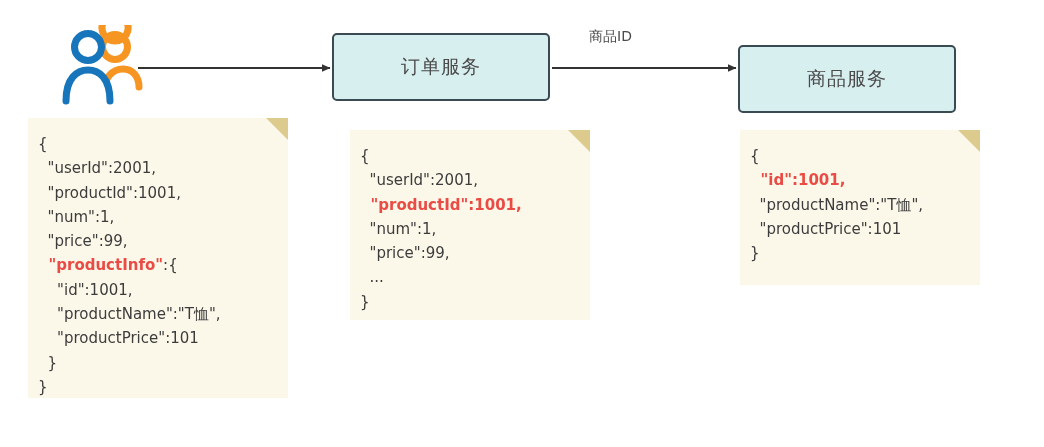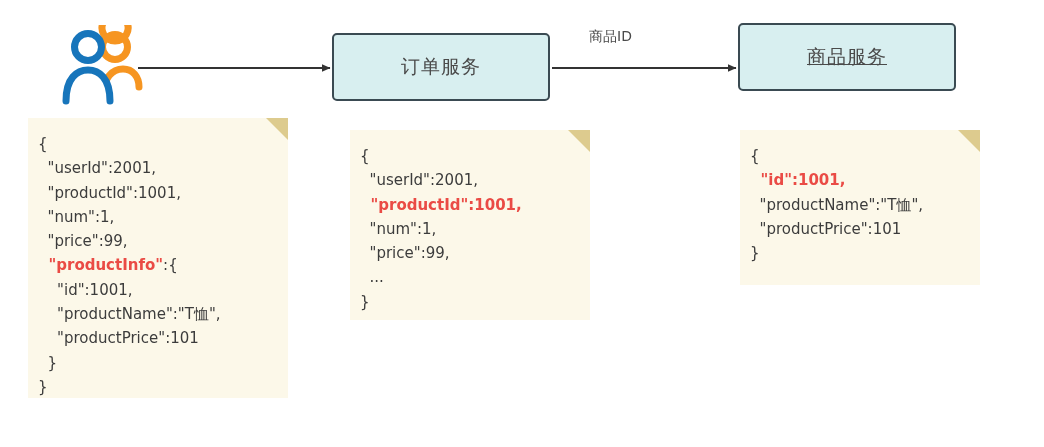--- a/index.html
+++ b/index.html
@@ -39,21 +39,21 @@
     border-radius: 5px;
     display: flex;
     align-items: center;
     justify-content: center;
     font-size: 19px;
     color: #4a4a4a;
     letter-spacing: 1px;
     font-family: "DejaVu Sans", "Liberation Sans", sans-serif;
   }
   #box-order   { left: 332px; top: 33px; width: 218px; height: 68px; }
-  #box-product { left: 738px; top: 23px; width: 218px; height: 68px; text-decoration: underline; }
+  #box-product { left: 738px; top: 45px; width: 218px; height: 68px; }
 
   
   .edge-label {
     position: absolute;
     font-size: 14px;
     color: #4a4a4a;
     white-space: nowrap;
     font-family: "DejaVu Sans", "Liberation Sans", sans-serif;
   }
   #label-goods-id { left: 589px; top: 28px; }

